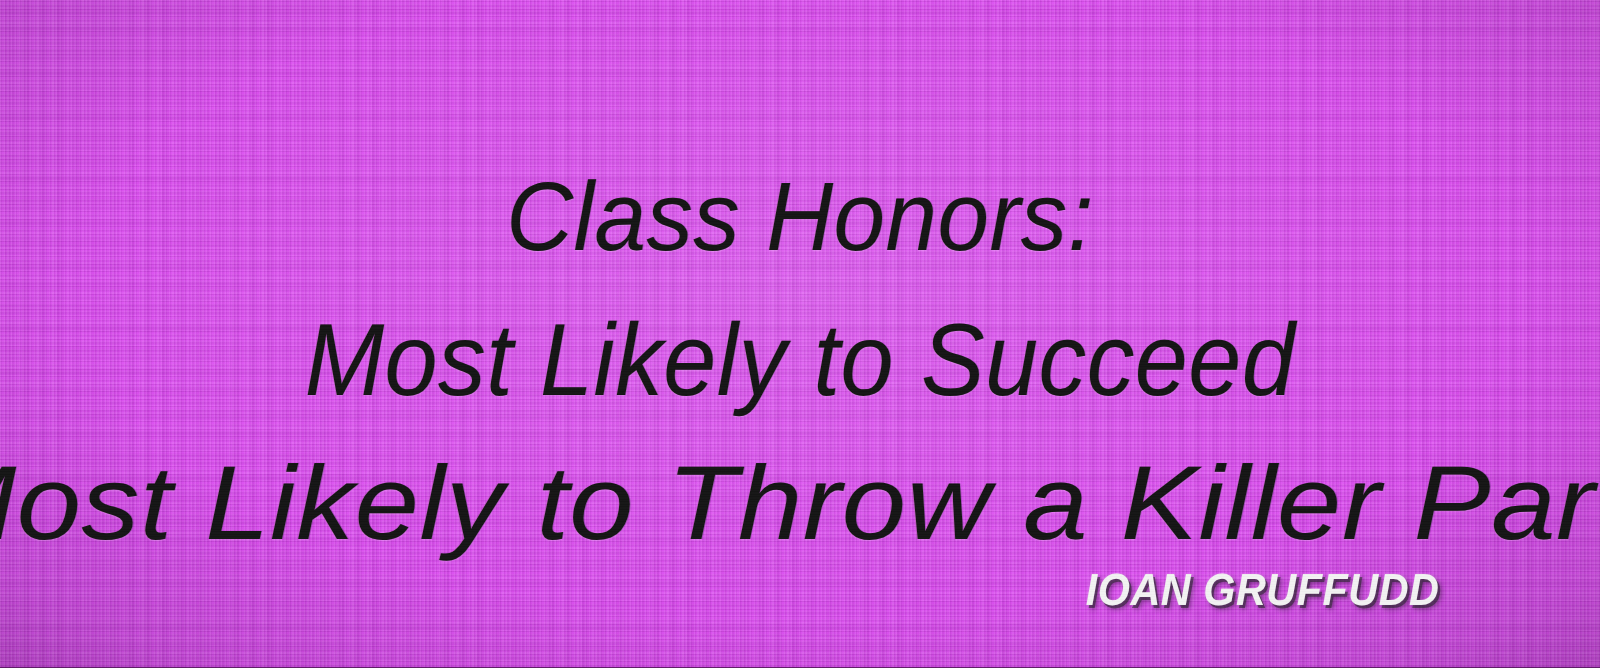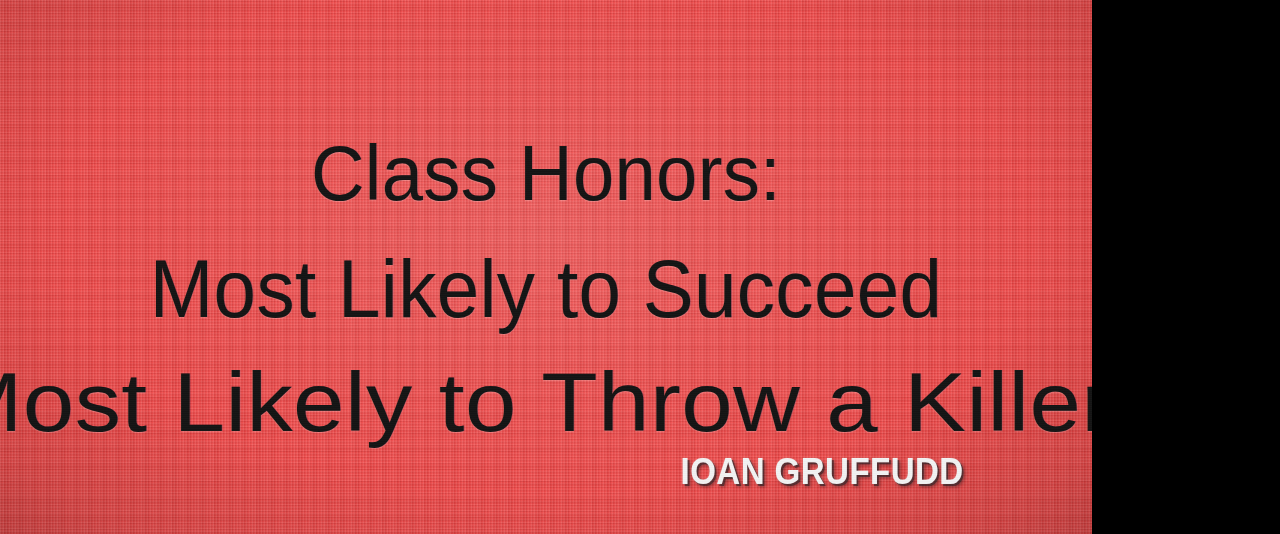--- a/index.html
+++ b/index.html
@@ -4,25 +4,26 @@
 <title>Class Honors Title Card</title>
 <style>
   html, body {
     margin: 0;
     padding: 0;
     background: #000;
   }
 
   #screen {
     position: relative;
-    width: 1092px;
+    width: 1280px;
     height: 534px;
     overflow: hidden;
-    background-color: #ef4444;
+    background-color: #d946ef;
     font-family: "Liberation Sans", sans-serif;
+    font-style: italic;
     -webkit-font-smoothing: antialiased;
   }
 
   
   #texture-weave {
     position: absolute;
     inset: 0;
     pointer-events: none;
     background-image:
       repeating-linear-gradient(

